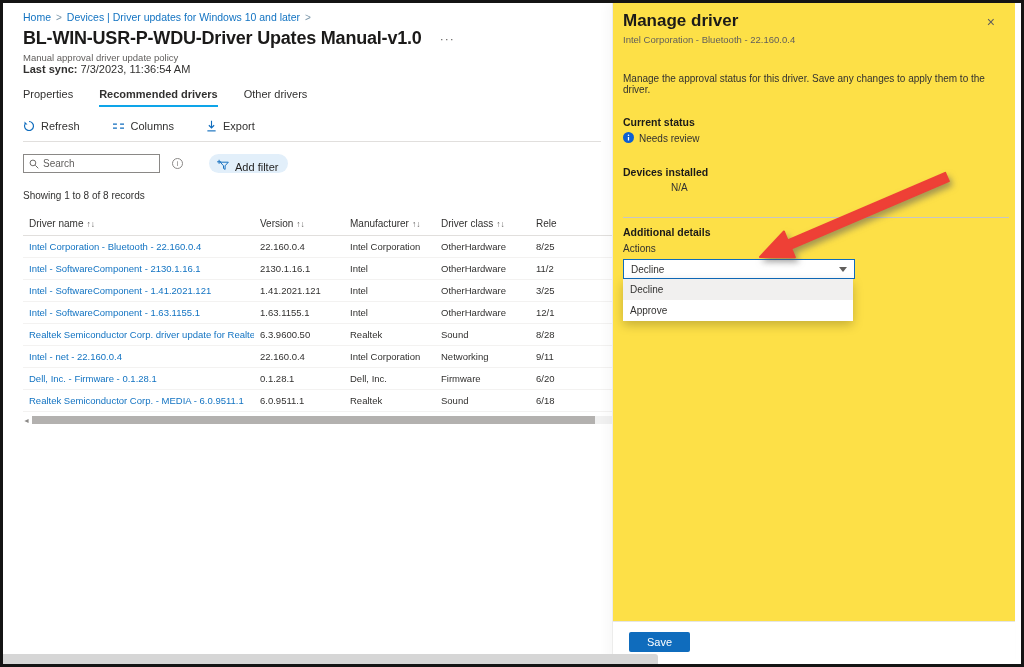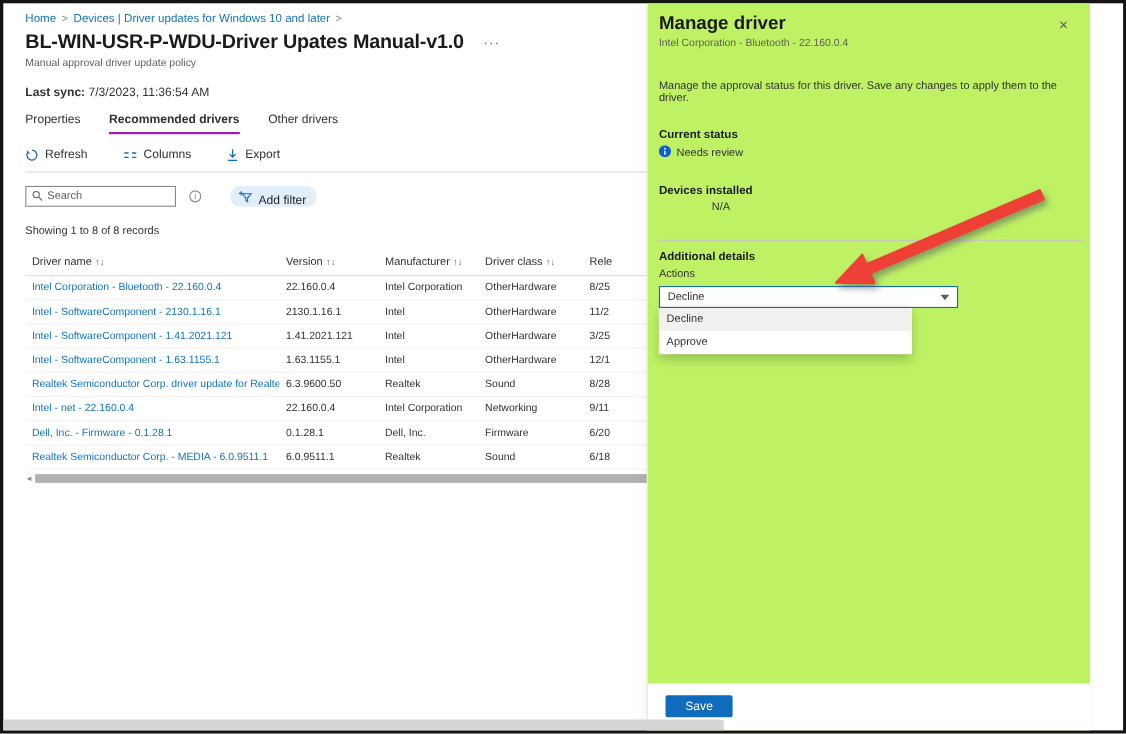--- a/index.html
+++ b/index.html
@@ -14,26 +14,26 @@
   .breadcrumb .sep { color:#7a95a8; font-size:10px; }
   .page-title-row { display:flex; align-items:flex-start; gap:18px; margin-top:5px; }
   .page-title { font-size:18px; font-weight:bold; color:#1b1a19; letter-spacing:-0.2px; }
   .more-btn { color:#605e5c; font-size:12px; letter-spacing:1px; cursor:pointer; margin-top:4px; }
   .page-subtitle { font-size:9.5px; color:#605e5c; margin-top:3px; }
 
   .cmdbar { display:flex; gap:22px; margin-top:17px; align-items:center; }
   .cmd { display:flex; gap:6px; align-items:center; font-size:11px; color:#323130; cursor:pointer; }
   .cmd svg { display:block; }
 
-  .last-sync { margin-top:15px; font-size:11px; }
+  .last-sync { font-size:11px; }
   .last-sync b { font-weight:bold; }
 
   .tabs { display:flex; gap:26px; margin-top:13px; }
   .tab { font-size:11px; padding-bottom:5px; color:#323130; cursor:pointer; border-bottom:2px solid transparent; }
-  .tab.active { font-weight:bold; border-bottom:2px solid #a21caf; }
+  .tab.active { font-weight:bold; border-bottom:2px solid #0ea5e9; }
 
   .toolbar { display:flex; gap:32px; margin-top:13px; align-items:center; }
   .divider { height:1px; background:#e1dfdd; margin:9px 0 0 0; width:578px; }
 
   .filter-row { display:flex; align-items:center; margin-top:12px; gap:12px; }
   .search-box { width:137px; height:19px; border:1px solid #8a8886; display:flex; align-items:center; padding:0 5px; gap:4px; background:#fff; }
   .search-box input { border:none; outline:none; width:100%; font-size:10px; font-family:"Liberation Sans",sans-serif; color:#323130; }
   .search-box input::placeholder { color:#605e5c; }
   .info-circle { width:11px; height:11px; border:1px solid #8a8886; border-radius:50%; color:#8a8886; font-size:8px; display:flex; align-items:center; justify-content:center; cursor:pointer; }
   .add-filter { display:flex; align-items:flex-end; gap:5px; background:#e2effa; border-radius:10px; height:19px; padding:0 10px 0 8px; font-size:11px; color:#201f1e; cursor:pointer; margin-left:14px; }
@@ -48,33 +48,33 @@
   .trow { height:22px; border-bottom:1px solid #f3f2f1; font-size:9.5px; }
   .td { padding-left:6px; white-space:nowrap; overflow:hidden; color:#323130; }
   .td.link { color:#1273c2; cursor:pointer; }
 
   .hscroll { display:flex; align-items:center; margin-top:4px; width:589px; gap:2px; }
   .hscroll .larr { font-size:7px; color:#8a8886; cursor:pointer; }
   .hscroll .track { flex:1; height:8px; background:#f1f1f1; position:relative; cursor:pointer; }
   .hscroll .thumb { position:absolute; left:0; top:0; height:8px; width:97%; background:#b3b1af; }
 
   
-  .panel { position:absolute; left:585px; top:0; width:403px; height:100%; background:#bef264; border-left:1px solid #ececeb; box-shadow:-5px 0 10px rgba(0,0,0,0.03); }
+  .panel { position:absolute; left:609px; top:0; width:403px; height:100%; background:#fde047; border-left:1px solid #ececeb; box-shadow:-5px 0 10px rgba(0,0,0,0.03); }
   .panel-inner { padding:8px 14px 0 10px; }
   .panel-head { display:flex; justify-content:space-between; align-items:flex-start; }
   .panel-title { font-size:17px; font-weight:bold; color:#1b1a19; }
   .panel-close { color:#605e5c; font-size:14px; line-height:14px; cursor:pointer; padding:4px 6px; }
   .panel-subtitle { font-size:9.5px; color:#605e5c; margin-top:3px; }
   .panel-desc { font-size:10px; color:#323130; margin-top:28px; }
   .sec-label { font-size:10.5px; font-weight:bold; color:#1b1a19; margin-top:21px; }
   .status-row { display:flex; align-items:center; gap:5px; margin-top:4px; font-size:10px; }
   .sec-value { font-size:10px; margin-top:4px;padding-left:48px; }
   .panel-divider { height:1px; background:#c8c6c4; margin-top:24px; width:386px; }
   .actions-label { font-size:10px; color:#323130; margin-top:5px; }
-  .dropdown-wrap { position:relative; margin-top:5px; width:272px; }
+  .dropdown-wrap { position:relative; margin-top:5px; width:232px; }
   .select-box { height:20px; border:1px solid #0f6cbd; display:flex; align-items:center; justify-content:space-between; padding:0 7px; font-size:10px; background:#fff; cursor:pointer; }
   .chev { width:0; height:0; border-left:4px solid transparent; border-right:4px solid transparent; border-top:5px solid #605e5c; }
   .options { position:absolute; left:0; top:20px; width:230px; background:#fff; box-shadow:0 4px 10px rgba(0,0,0,0.22); z-index:5; }
   .option { height:21px; line-height:21px; padding-left:7px; font-size:10px; cursor:pointer; }
   .option.highlight { background:#f1f0ef; }
 
   .panel-footer { position:absolute; left:0; bottom:0; width:100%; border-top:1px solid #e5e5e5; padding:10px 0 12px 16px; background:#fff; }
   .save-btn { background:#0f6cbd; color:#fff; border:none; font-size:11px; font-family:"Liberation Sans",sans-serif; padding:4px 18px; border-radius:2px; cursor:pointer; }
 
   

